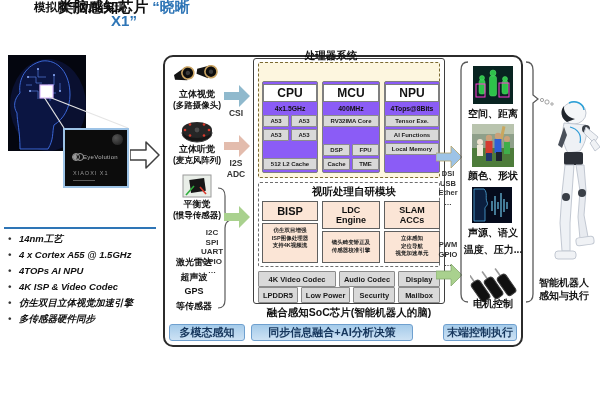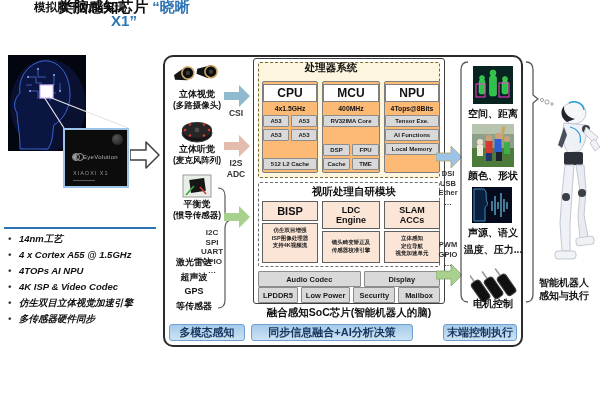--- a/index.html
+++ b/index.html
@@ -44,21 +44,21 @@
   .iface-small{font-size:7.5px;line-height:9.5px;color:#333;font-weight:bold;}
 
   
   .soc-box{left:253px;top:58px;width:192px;height:246px;border:1.5px solid #3f3f3f;
            border-radius:3px;box-sizing:border-box;background:#fff;}
   .proc-box{left:258px;top:62px;width:182px;height:116px;background:#FDF6DF;
             border:1px dashed #7b6a32;border-radius:2px;box-sizing:border-box;}
   .av-box{left:258px;top:182px;width:182px;height:85px;background:#fff;
           border:1px dashed #6f6f6f;border-radius:2px;box-sizing:border-box;}
   .box-title{font-size:10.5px;font-weight:bold;}
-  .card{position:absolute;top:81px;background:#fdba74;border:1px solid #7f7f7f;border-radius:2px;
+  .card{position:absolute;top:81px;background:#8b5cf6;border:1px solid #7f7f7f;border-radius:2px;
         box-sizing:border-box;height:92px;padding:2px 0;display:flex;flex-direction:column;gap:2px;}
   .card-h{border:1px solid #7f7f7f;font-weight:bold;font-size:12px;text-align:center;
           padding:1px 0;background:#fff;}
   .card-f{font-weight:bold;font-size:6.8px;text-align:center;padding:1px 0;}
   .chipx{background:#D9D9D9;border:1px solid #8c8c8c;border-radius:1px;font-size:6px;
          font-weight:bold;text-align:center;padding:2px 0;color:#1a1a1a;}
   .grid2{display:grid;grid-template-columns:1fr 1fr;gap:2px;}
   .mod{position:absolute;top:201px;height:62px;display:flex;flex-direction:column;gap:2px;box-sizing:border-box;}
   .mod-h{background:#FBE5D6;border:1px solid #5f5f5f;font-weight:bold;text-align:center;
          padding:3px 6px;font-size:9px;}
@@ -198,21 +198,21 @@
     <polygon points="0,7 15,7 15,0 26,11 15,22 15,15 0,15" fill="#A9D18E"></polygon>
   </svg>
   <div class="abs c pre iface-small" style="left:192px;top:228px;width:40px;font-size:8px">I2C
 SPI
 UART
 GPIO
 …</div>
 
   <div class="abs soc-box"></div>
   <div class="abs proc-box"></div>
-  <div class="abs c box-title" style="left:258px;top:61px;width:146px">处理器系统</div>
+  <div class="abs c box-title" style="left:258px;top:49px;width:146px">处理器系统</div>
 
   <div class="card" style="left:262px;width:56px">
     <div class="card-h">CPU</div>
     <div class="card-f">4x1.5GHz</div>
     <div class="grid2">
       <div class="chipx">A53</div>
       <div class="chipx">A53</div>
       <div class="chipx">A53</div>
       <div class="chipx">A53</div>
     </div>
@@ -253,20 +253,21 @@
 传感器校准引擎</div>
   </div>
   <div class="mod" style="left:384px;width:56px">
     <div class="mod-h">SLAM ACCs</div>
     <div class="mod-d pre">立体感知
 定位导航
 视觉加速单元</div>
   </div>
 
   <div class="periph-row" style="top:271px">
+    <div class="chipx" style="flex:1.9">4K Video Codec</div>
     <div class="chipx" style="flex:1.35">Audio Codec</div>
     <div class="chipx" style="flex:1">Display</div>
   </div>
   <div class="periph-row" style="top:287px">
     <div class="chipx" style="flex:1">LPDDR5</div>
     <div class="chipx" style="flex:1.25">Low Power</div>
     <div class="chipx" style="flex:1.05">Security</div>
     <div class="chipx" style="flex:1.05">Mailbox</div>
   </div>
   <div class="abs c b" style="left:246px;top:306px;width:206px;font-size:10.5px">融合感知SoC芯片(智能机器人的脑)</div>

